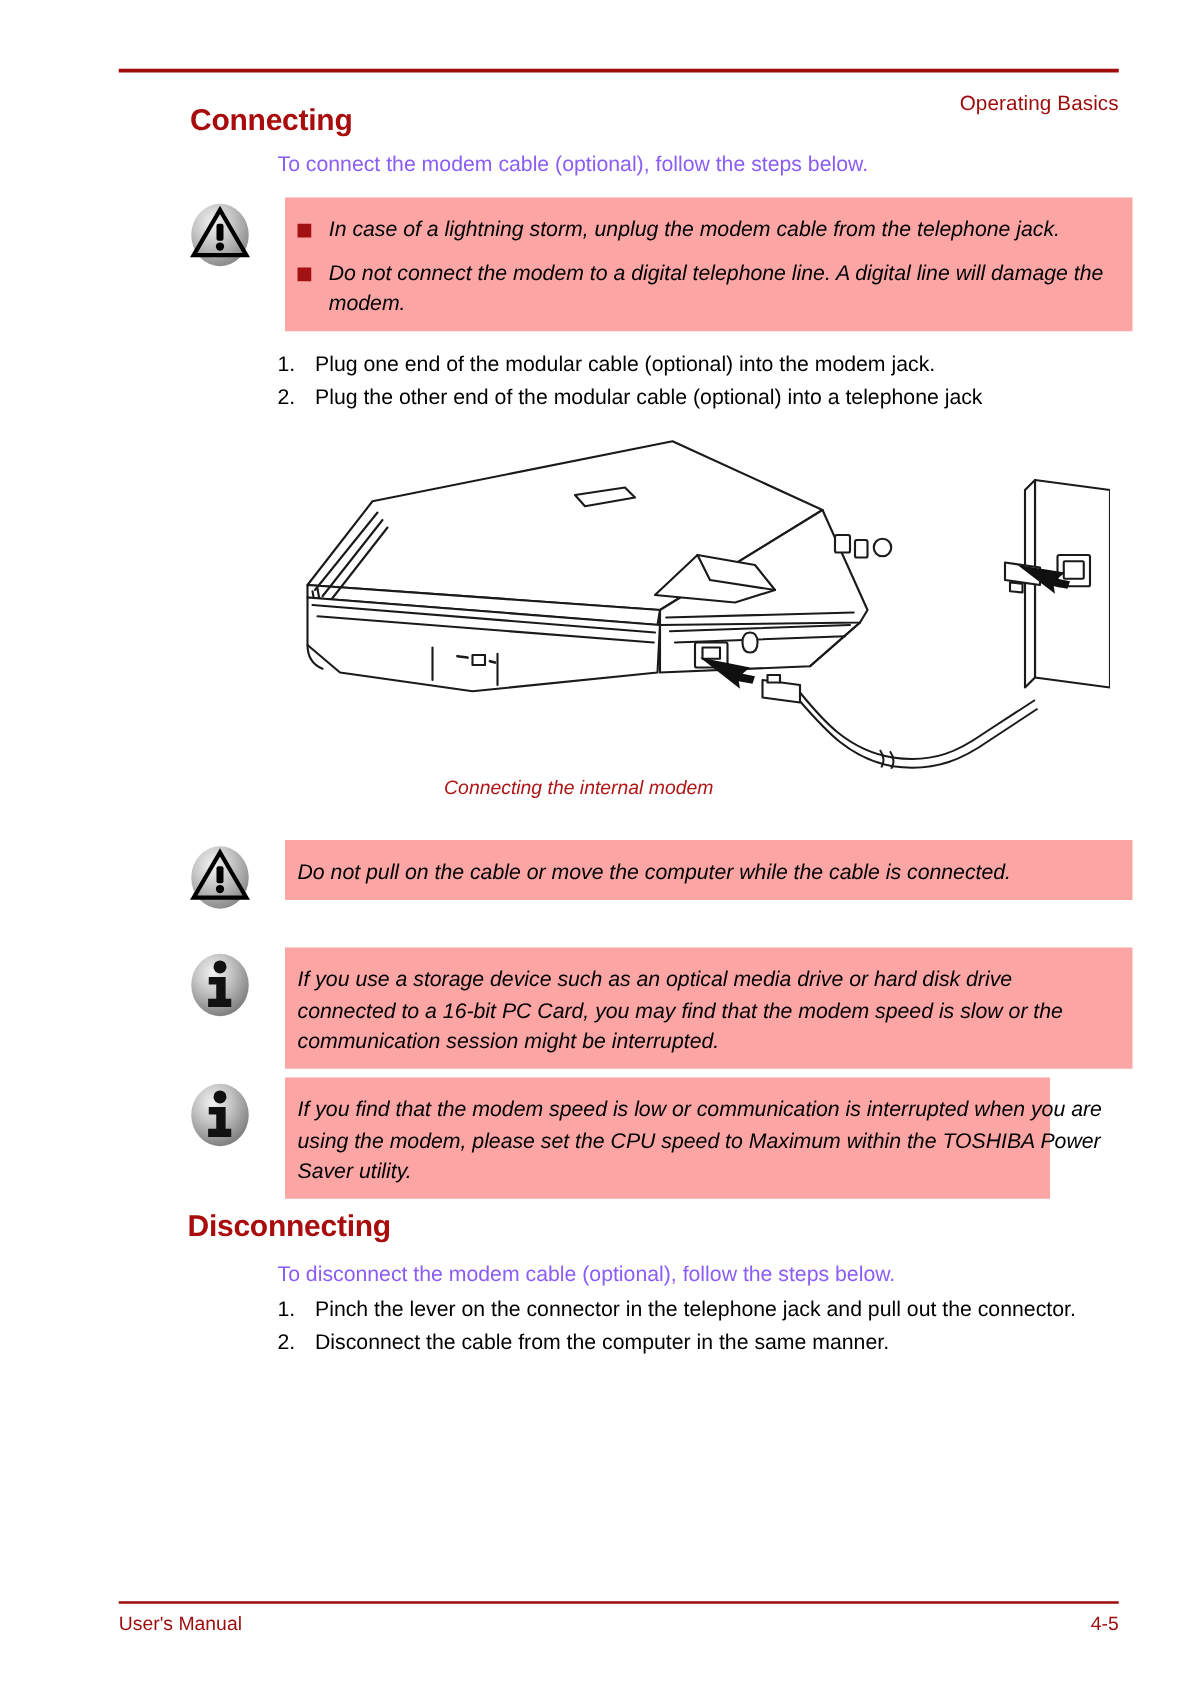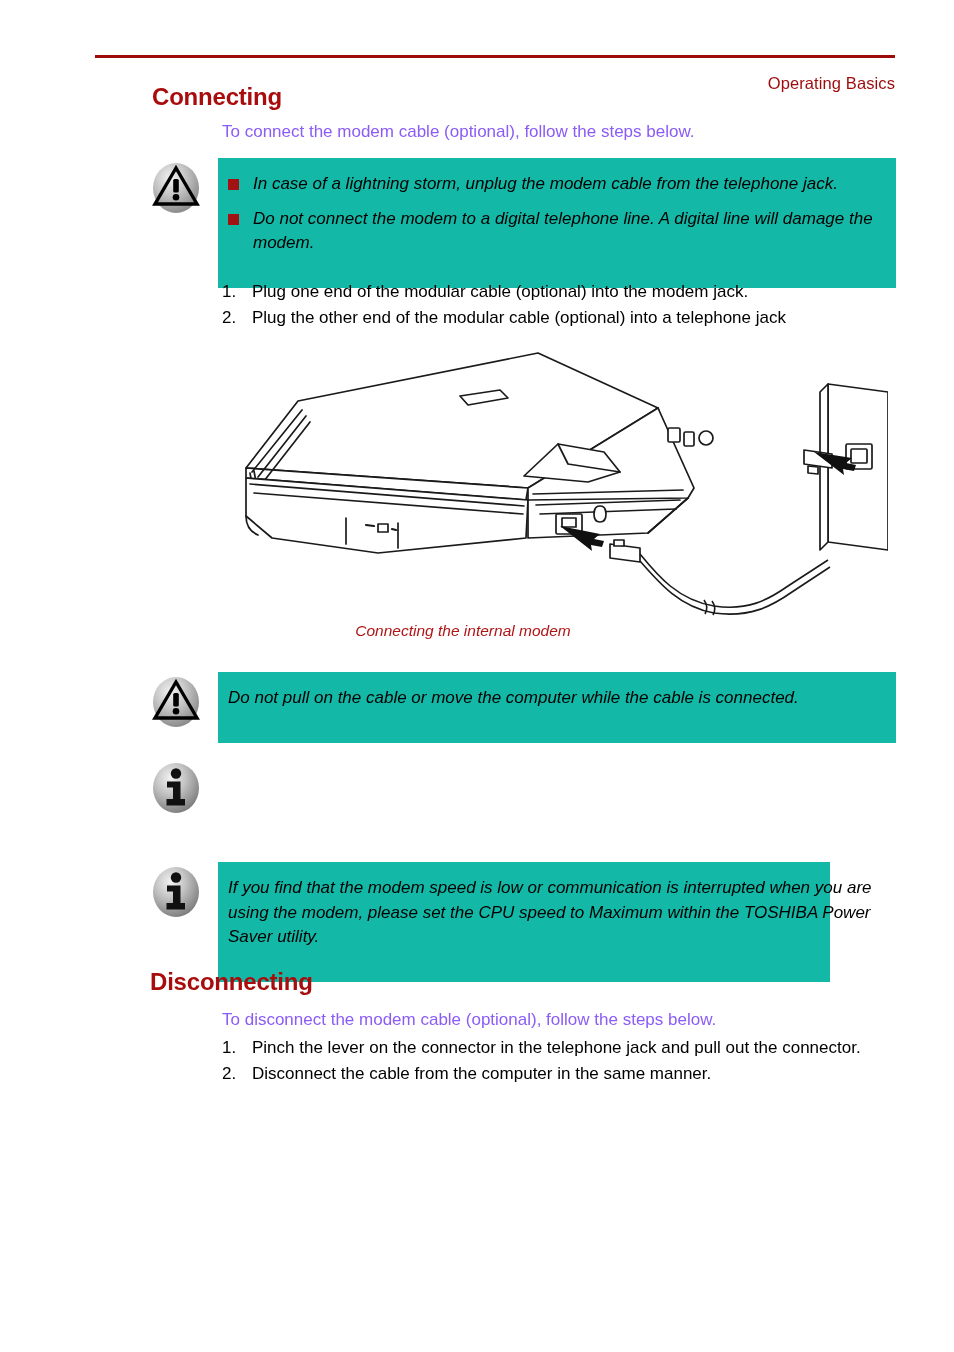--- a/index.html
+++ b/index.html
@@ -115,24 +115,24 @@
     flex: 0 0 30px;
     text-align: left;
   }
   .numrow .numtext {
     flex: 1 1 auto;
   }
 
   
   .notebox {
     position: absolute;
-    left: 218px;
-    background: #14b8a6;
+    left: 228px;
+    background: #fca5a5;
     box-sizing: border-box;
-    padding: 14px 16px 32px 10px;
+    padding: 14px 16px 9px 10px;
   }
   .notebox .note-text {
     font-size: 17px;
     line-height: 24.5px;
     font-style: italic;
     color: #000;
   }
   .bullet-row {
     display: flex;
     align-items: flex-start;
@@ -350,20 +350,23 @@
           <stop offset="45%" stop-color="#c4c4c4"></stop>
           <stop offset="100%" stop-color="#7e7e7e"></stop>
         </radialGradient>
       </defs>
       <ellipse cx="26" cy="26" rx="23" ry="25" fill="url(#gradInfo1)"></ellipse>
       <circle cx="26" cy="11.5" r="5.2" fill="#111111"></circle>
       <path d="M17 19.5 L30.5 19.5 L30.5 37 L35 37 L35 43.5 L16.5 43.5 L16.5 37 L23 37 L23 25.5 L17 25.5 Z" fill="#111111"></path>
     </svg>
   </div>
 
+  <div class="notebox" style="top:758px; width:678px;">
+    <div class="note-text" style="width:645px;">If you use a storage device such as an optical media drive or hard disk drive connected to a 16-bit PC Card, you may find that the modem speed is slow or the communication session might be interrupted.</div>
+  </div>
 
   <div class="icon-badge" style="left:150px; top:866px;">
     <svg viewBox="0 0 52 52" width="52" height="52">
       <defs>
         <radialGradient id="gradInfo2" cx="38%" cy="30%" r="72%">
           <stop offset="0%" stop-color="#f2f2f2"></stop>
           <stop offset="45%" stop-color="#c4c4c4"></stop>
           <stop offset="100%" stop-color="#7e7e7e"></stop>
         </radialGradient>
       </defs>
@@ -385,14 +388,19 @@
     <div class="numrow">
       <div class="num">1.</div>
       <div class="numtext">Pinch the lever on the connector in the telephone jack and pull out the connector.</div>
     </div>
     <div class="numrow">
       <div class="num">2.</div>
       <div class="numtext">Disconnect the cable from the computer in the same manner.</div>
     </div>
   </div>
 
+  <div class="footer">
+    <div class="footer-rule"></div>
+    <div class="footer-left">User's Manual</div>
+    <div class="footer-right">4-5</div>
+  </div>
 
 </div>
 
 </body></html>

